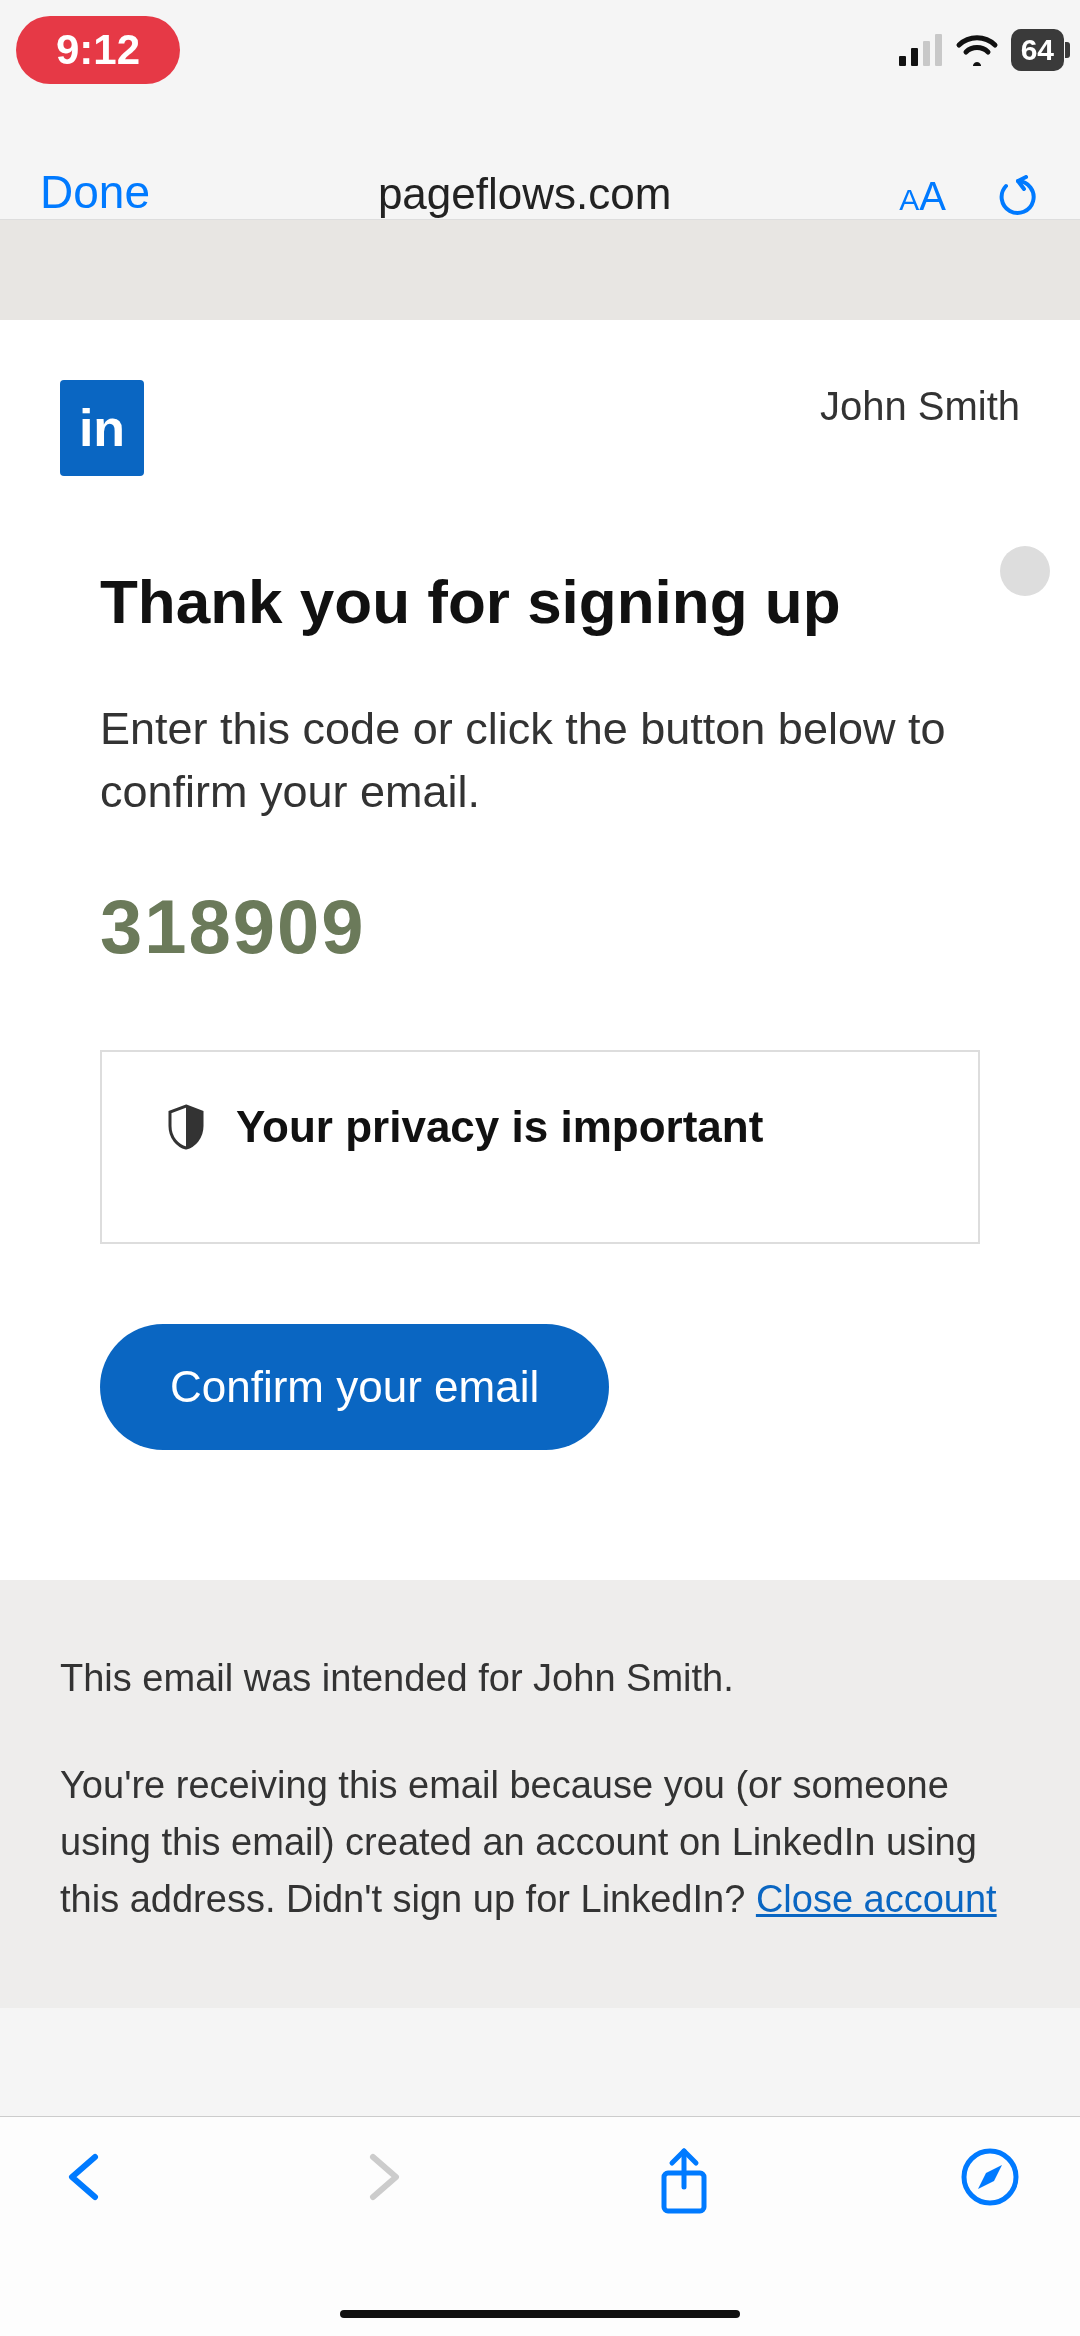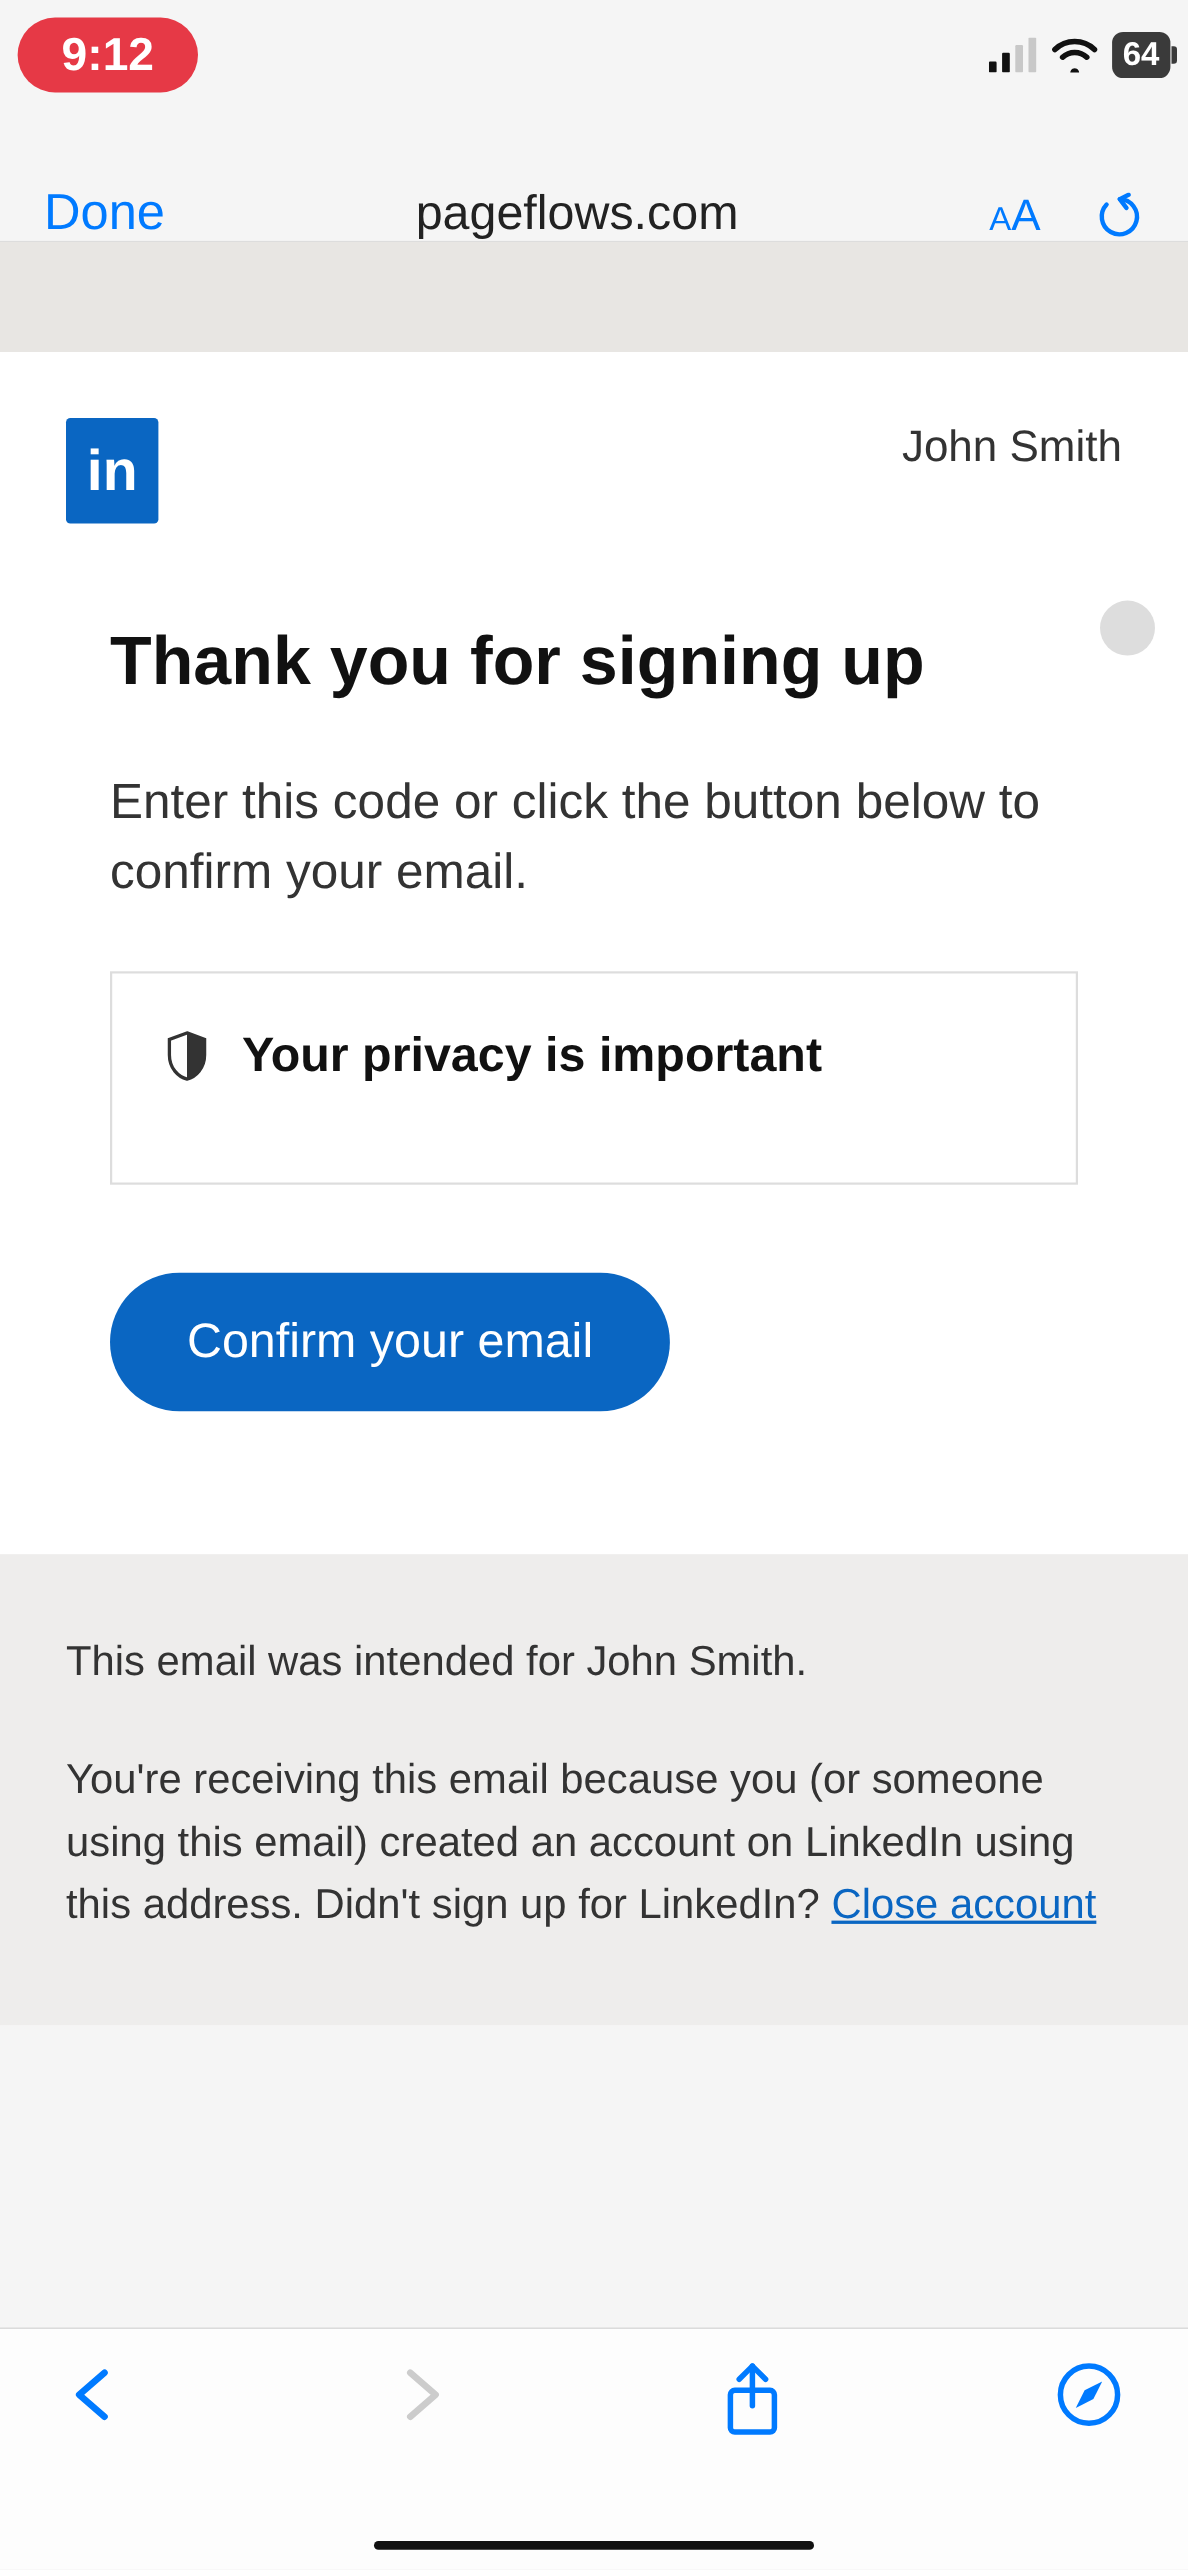--- a/index.html
+++ b/index.html
@@ -188,21 +188,21 @@
       color: #6b7a5a;
       margin-left: 40px;
       margin-bottom: 80px;
       letter-spacing: 2px;
     }
     
     .privacy-box {
       border: 2px solid #ddd;
       margin-left: 40px;
       margin-right: 40px;
-      padding: 50px 48px;
+      padding: 50px 64px;
       margin-bottom: 80px;
     }
     
     .privacy-heading {
       display: flex;
       align-items: center;
       gap: 30px;
       font-size: 44px;
       font-weight: 700;
       color: #111;
@@ -332,20 +332,21 @@
     <div class="user-name">John Smith</div>
   </div>
   
   <h1 class="main-heading">
     <span>Thank you for signing up</span>
     <span class="heading-dot"></span>
   </h1>
   
   <p class="instruction-text">Enter this code or click the button below to confirm your email.</p>
   
+  <div class="code">318909</div>
   
   <div class="privacy-box">
     <div class="privacy-heading">
       <span class="shield-icon">
         <svg width="40" height="46" viewBox="0 0 40 46">
           <path d="M20 2 L36 8 L36 22 C36 34 28 42 20 44 C12 42 4 34 4 22 L4 8 Z" stroke="#333" stroke-width="3" fill="none"></path>
           <path d="M20 2 L20 44 C28 42 36 34 36 22 L36 8 Z" fill="#333"></path>
         </svg>
       </span>
       <span>Your privacy is important</span>

